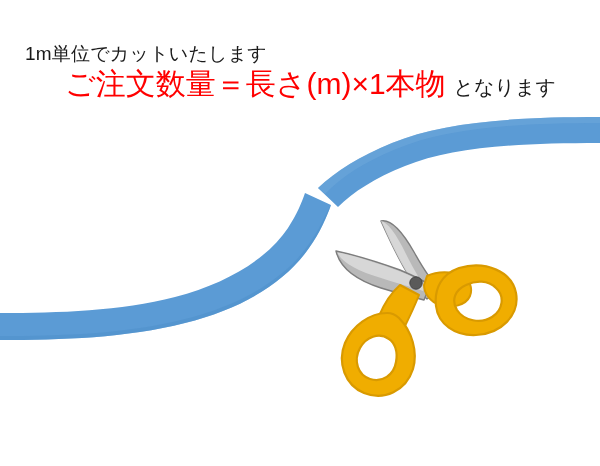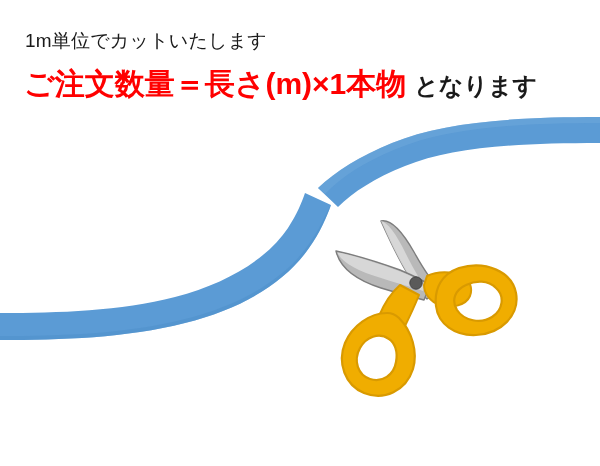--- a/index.html
+++ b/index.html
@@ -13,44 +13,45 @@
     height: 466px;
     background: #ffffff;
     overflow: hidden;
     font-family: "Liberation Sans", "DejaVu Sans", sans-serif;
   }
 
   
   .txt-line1 {
     position: absolute;
     left: 25px;
-    top: 29px;
+    top: 42px;
     font-size: 19px;
     line-height: 23px;
     color: #1a1a1a;
     white-space: nowrap;
     letter-spacing: 0.2px;
   }
 
   .txt-line2 {
     position: absolute;
     left: 24px;
     top: 67px;
     white-space: nowrap;
     line-height: 34px;
   }
   .txt-line2 .red {
     font-size: 30px;
-    font-weight: 700;
+    font-weight: 400;
     color: #ff0000;
     letter-spacing: 0px;
+    margin-left: 41px;
   }
   .txt-line2 .blk {
-    font-size: 24px;
-    font-weight: 700;
+    font-size: 20px;
+    font-weight: 400;
     color: #1a1a1a;
     letter-spacing: 0px;
     margin-left: 8px;
   }
 
   
   .txt-bottom {
     position: absolute;
     left: 278px;
     top: 414px;

